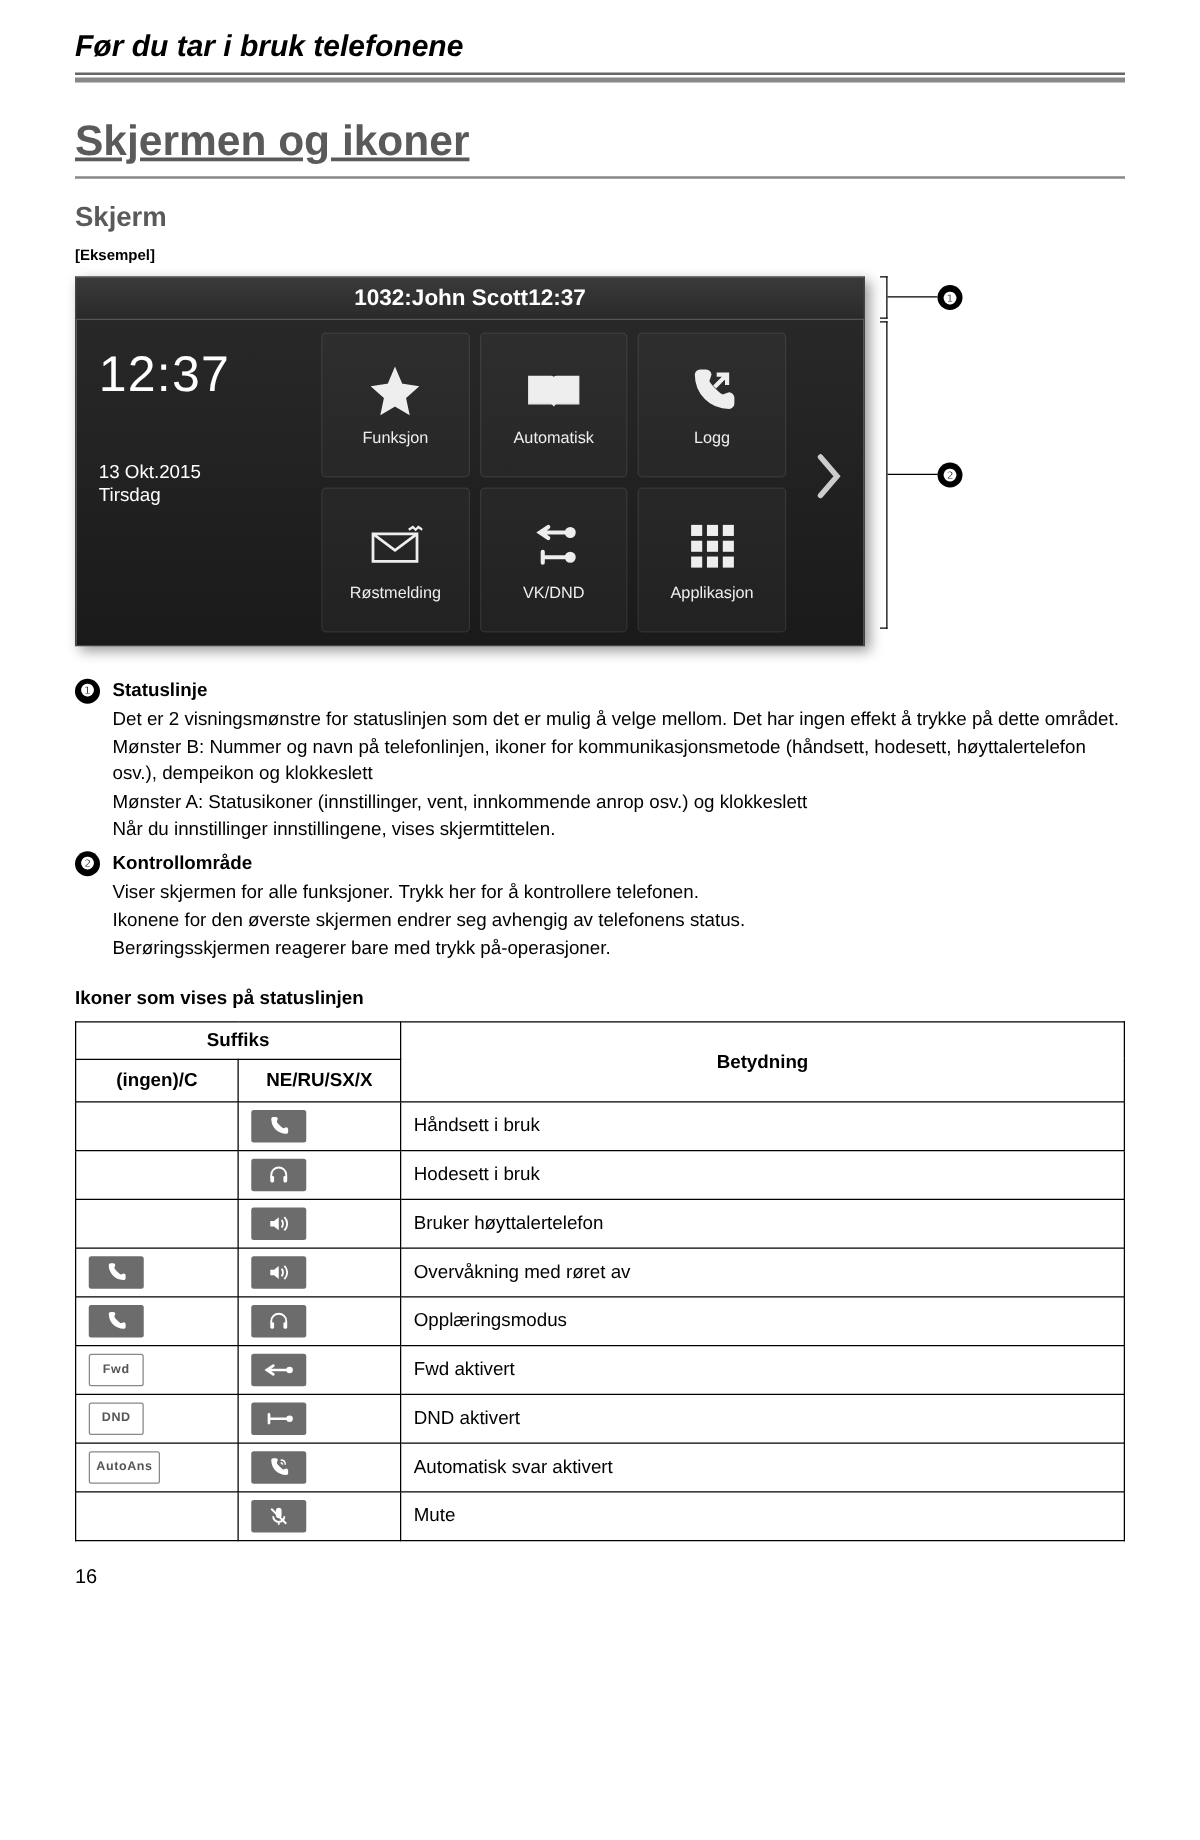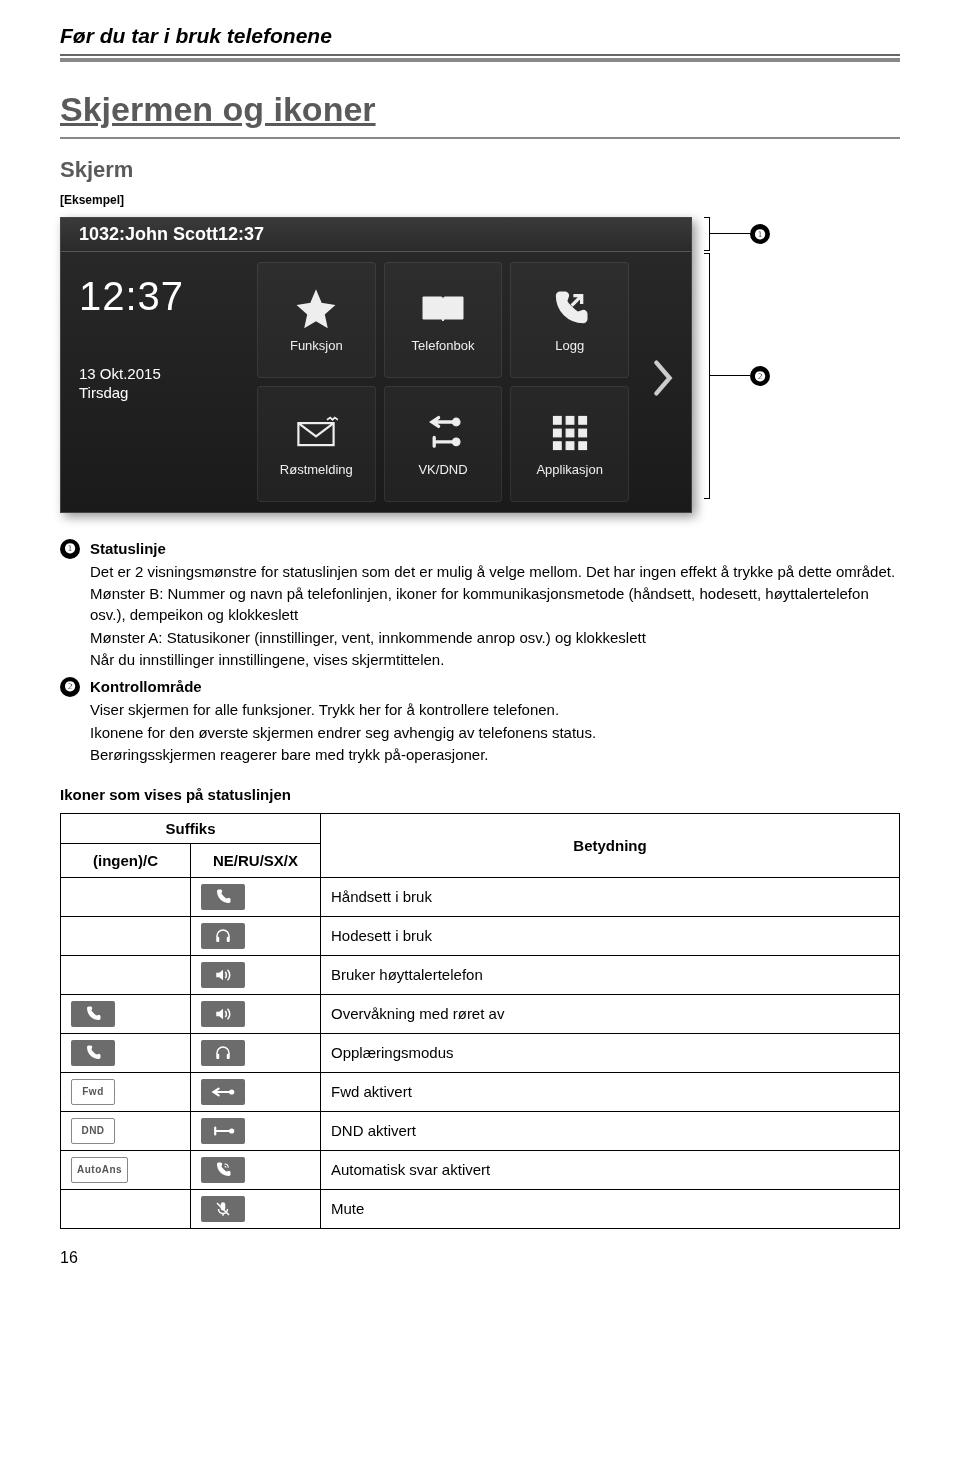--- a/index.html
+++ b/index.html
@@ -10,21 +10,21 @@
     background: #fff;
     color: #000;
     width: 960px;
   }
   .page {
     padding: 0 60px 30px 60px;
   }
   .doc-header {
     font-style: italic;
     font-weight: bold;
-    font-size: 21px;
+    font-size: 24px;
     padding: 24px 0 6px 0;
   }
   .hr-thick { border: 0; border-top: 2px solid #666; margin: 0 0 2px 0; }
   .hr-thin  { border: 0; border-top: 4px solid #888; margin: 0 0 28px 0; }
   .h1 {
     font-size: 34px;
     font-weight: bold;
     color: #5a5a5a;
     margin: 10px 0 8px 0;
     text-decoration: underline;
@@ -45,21 +45,21 @@
   .shot-row { display:flex; align-items:flex-start; gap:12px; margin-bottom:26px; }
   .phone-shot {
     width: 632px;
     background: linear-gradient(to bottom, #2a2a2a, #1a1a1a);
     border: 1px solid #444;
     box-shadow: 4px 4px 10px rgba(0,0,0,0.4);
     color: #eee;
     font-family: Arial, sans-serif;
   }
   .statusbar {
-    display:flex; justify-content:flex-start; align-items:center;
+    display:flex; justify-content:center; align-items:center;
     background: linear-gradient(to bottom, #3a3a3a, #2a2a2a);
     height: 34px; padding: 0 18px;
     font-size: 18px; font-weight: bold; color:#fff;
     border-bottom:1px solid #555;
   }
   .shot-body { display:flex; align-items:stretch; }
   .clock-col {
     width: 190px; padding: 10px 12px 12px 18px;
     display:flex; flex-direction:column; justify-content:flex-start;
     color:#fff;
@@ -169,21 +169,21 @@
                 </svg>
             </span>
             <span>Funksjon</span>
           </div>
           <div class="tile">
             <span class="ico">
               <svg viewBox="0 0 48 32" width="48" height="36">
                   <path fill="#eee" d="M4 4h18c1 0 2 1 2 2v22c0-1-1-2-2-2H4V4zm40 0H26c-1 0-2 1-2 2v22c0-1 1-2 2-2h18V4z"></path>
                 </svg>
             </span>
-            <span>Telefonbok</span>
+            <span>Automatisk</span>
           </div>
           <div class="tile">
             <span class="ico">
               <svg viewBox="0 0 24 24" width="40" height="40">
                   <path fill="#eee" d="M6 2c-1 0-2 1-2 2 0 9 7 16 16 16 1 0 2-1 2-2v-3c0-1-1-2-2-2l-3 1c-1 0-2-1-4-3s-3-3-3-4l1-3c0-1-1-2-2-2H6z"></path>
                   <path stroke="#eee" stroke-width="2" fill="none" d="M14 4l5 0 0 5M19 4l-6 6"></path>
                 </svg>
             </span>
             <span>Logg</span>
           </div>

